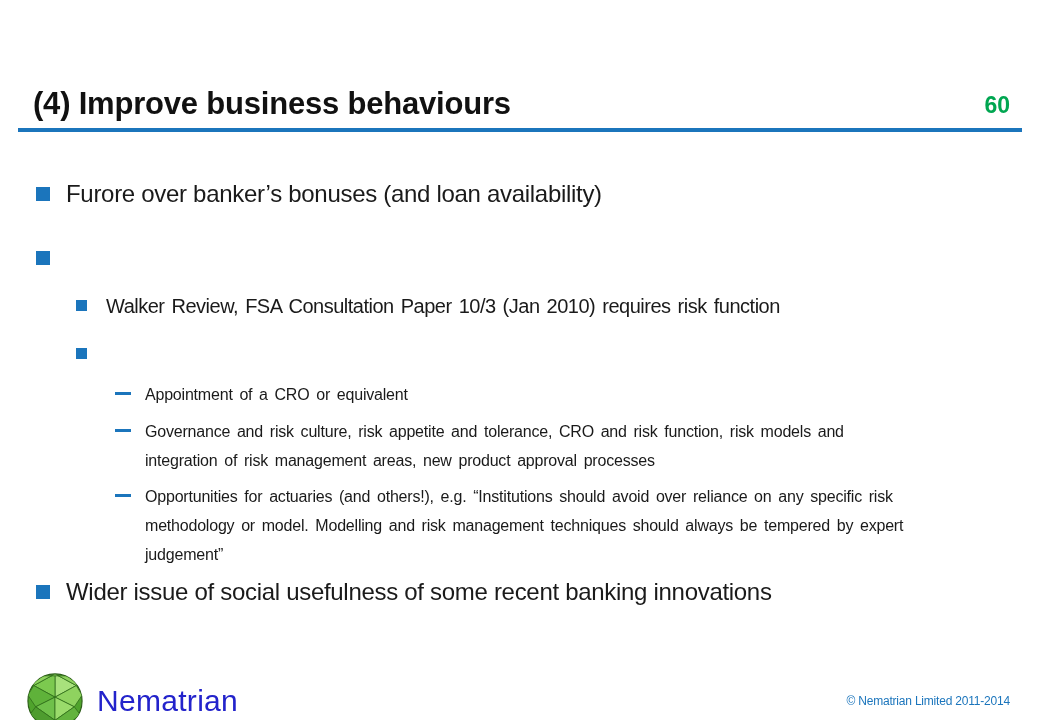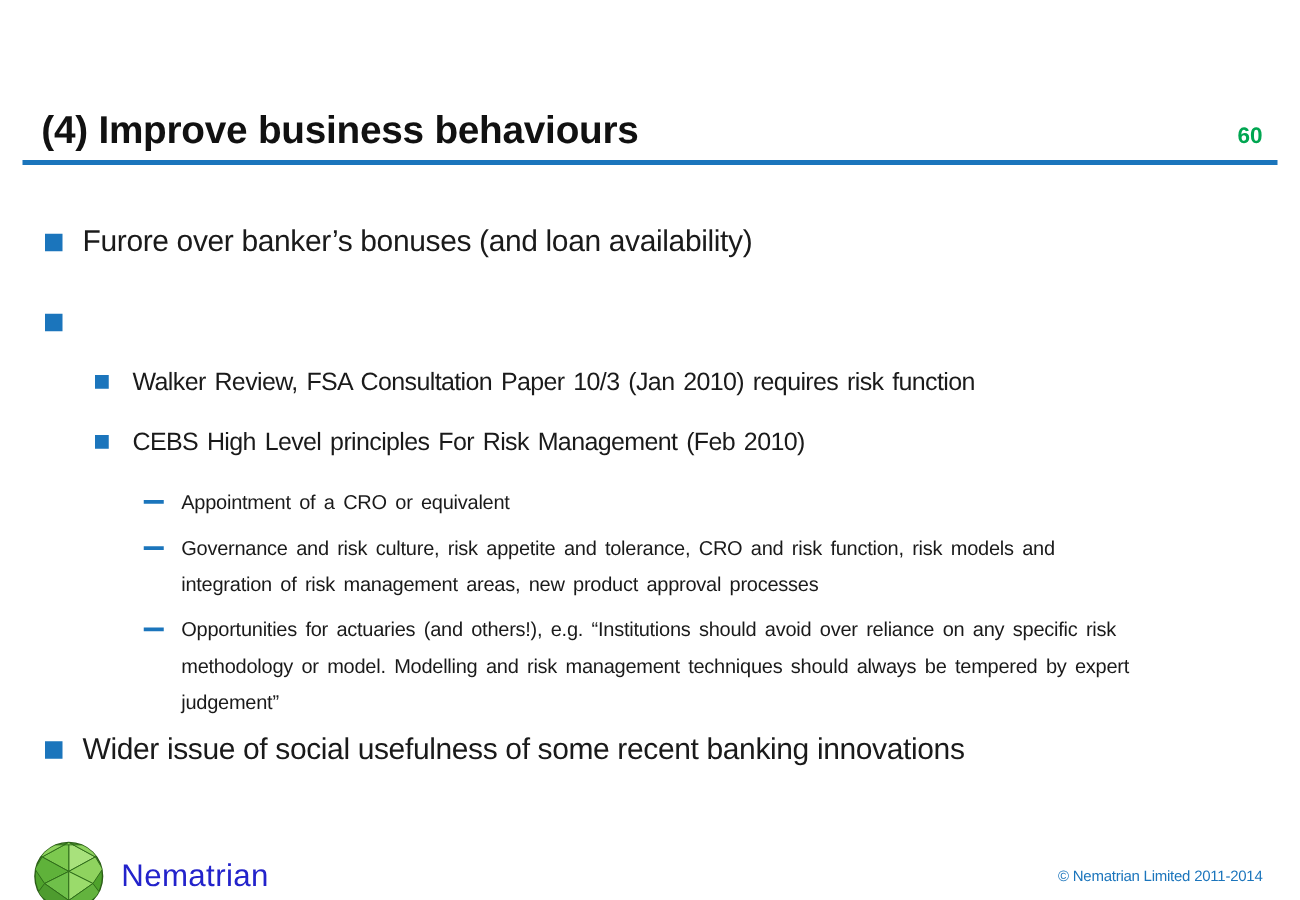--- a/index.html
+++ b/index.html
@@ -26,21 +26,21 @@
   }
   .title {
     margin: 0;
     font-size: 31px;
     font-weight: bold;
     color: #111111;
     letter-spacing: -0.2px;
     line-height: 37px;
   }
   .page-number {
-    font-size: 18px;
+    font-size: 23px;
     font-weight: bold;
     color: #00A651;
     margin-bottom: 3px;
   }
   .rule {
     position: absolute;
     top: 99px; left: 18px;
     width: 1004px; height: 4px;
     background: #1B75BC;
   }
@@ -72,21 +72,21 @@
   .footer {
     position: absolute;
     left: 26px; right: 30px; top: 641px; height: 62px;
     display: flex;
     justify-content: space-between;
     align-items: center;
   }
   .brand { display: flex; align-items: center; }
   .logo { width: 58px; height: 58px; margin-right: 13px; }
   .brand-name {
-    font-size: 25px;
+    font-size: 30px;
     color: #2323CB;
     letter-spacing: 0.3px;
   }
   .copyright {
     font-size: 12px;
     color: #1B75BC;
     letter-spacing: -0.2px;
     text-align: center;
   }
 </style>
@@ -113,21 +113,20 @@
       <span class="marker sq1"></span>
     </div>
 
     <div class="item l2 mt28">
       <span class="marker sq2"></span>
       <span class="text">Walker Review, FSA Consultation Paper 10/3 (Jan 2010) requires risk function</span>
     </div>
 
     <div class="item l2 mt22">
       <span class="marker sq2"></span>
-      <span class="text">CEBS High Level principles For Risk Management (Feb 2010)</span>
     </div>
 
     <div class="item l3 mt21">
       <span class="marker dash"></span>
       <span class="text">Appointment of a CRO or equivalent</span>
     </div>
 
     <div class="item l3 mt8">
       <span class="marker dash"></span>
       <span class="text">Governance and risk culture, risk appetite and tolerance, CRO and risk function, risk models and integration of risk management areas, new product approval processes</span>

